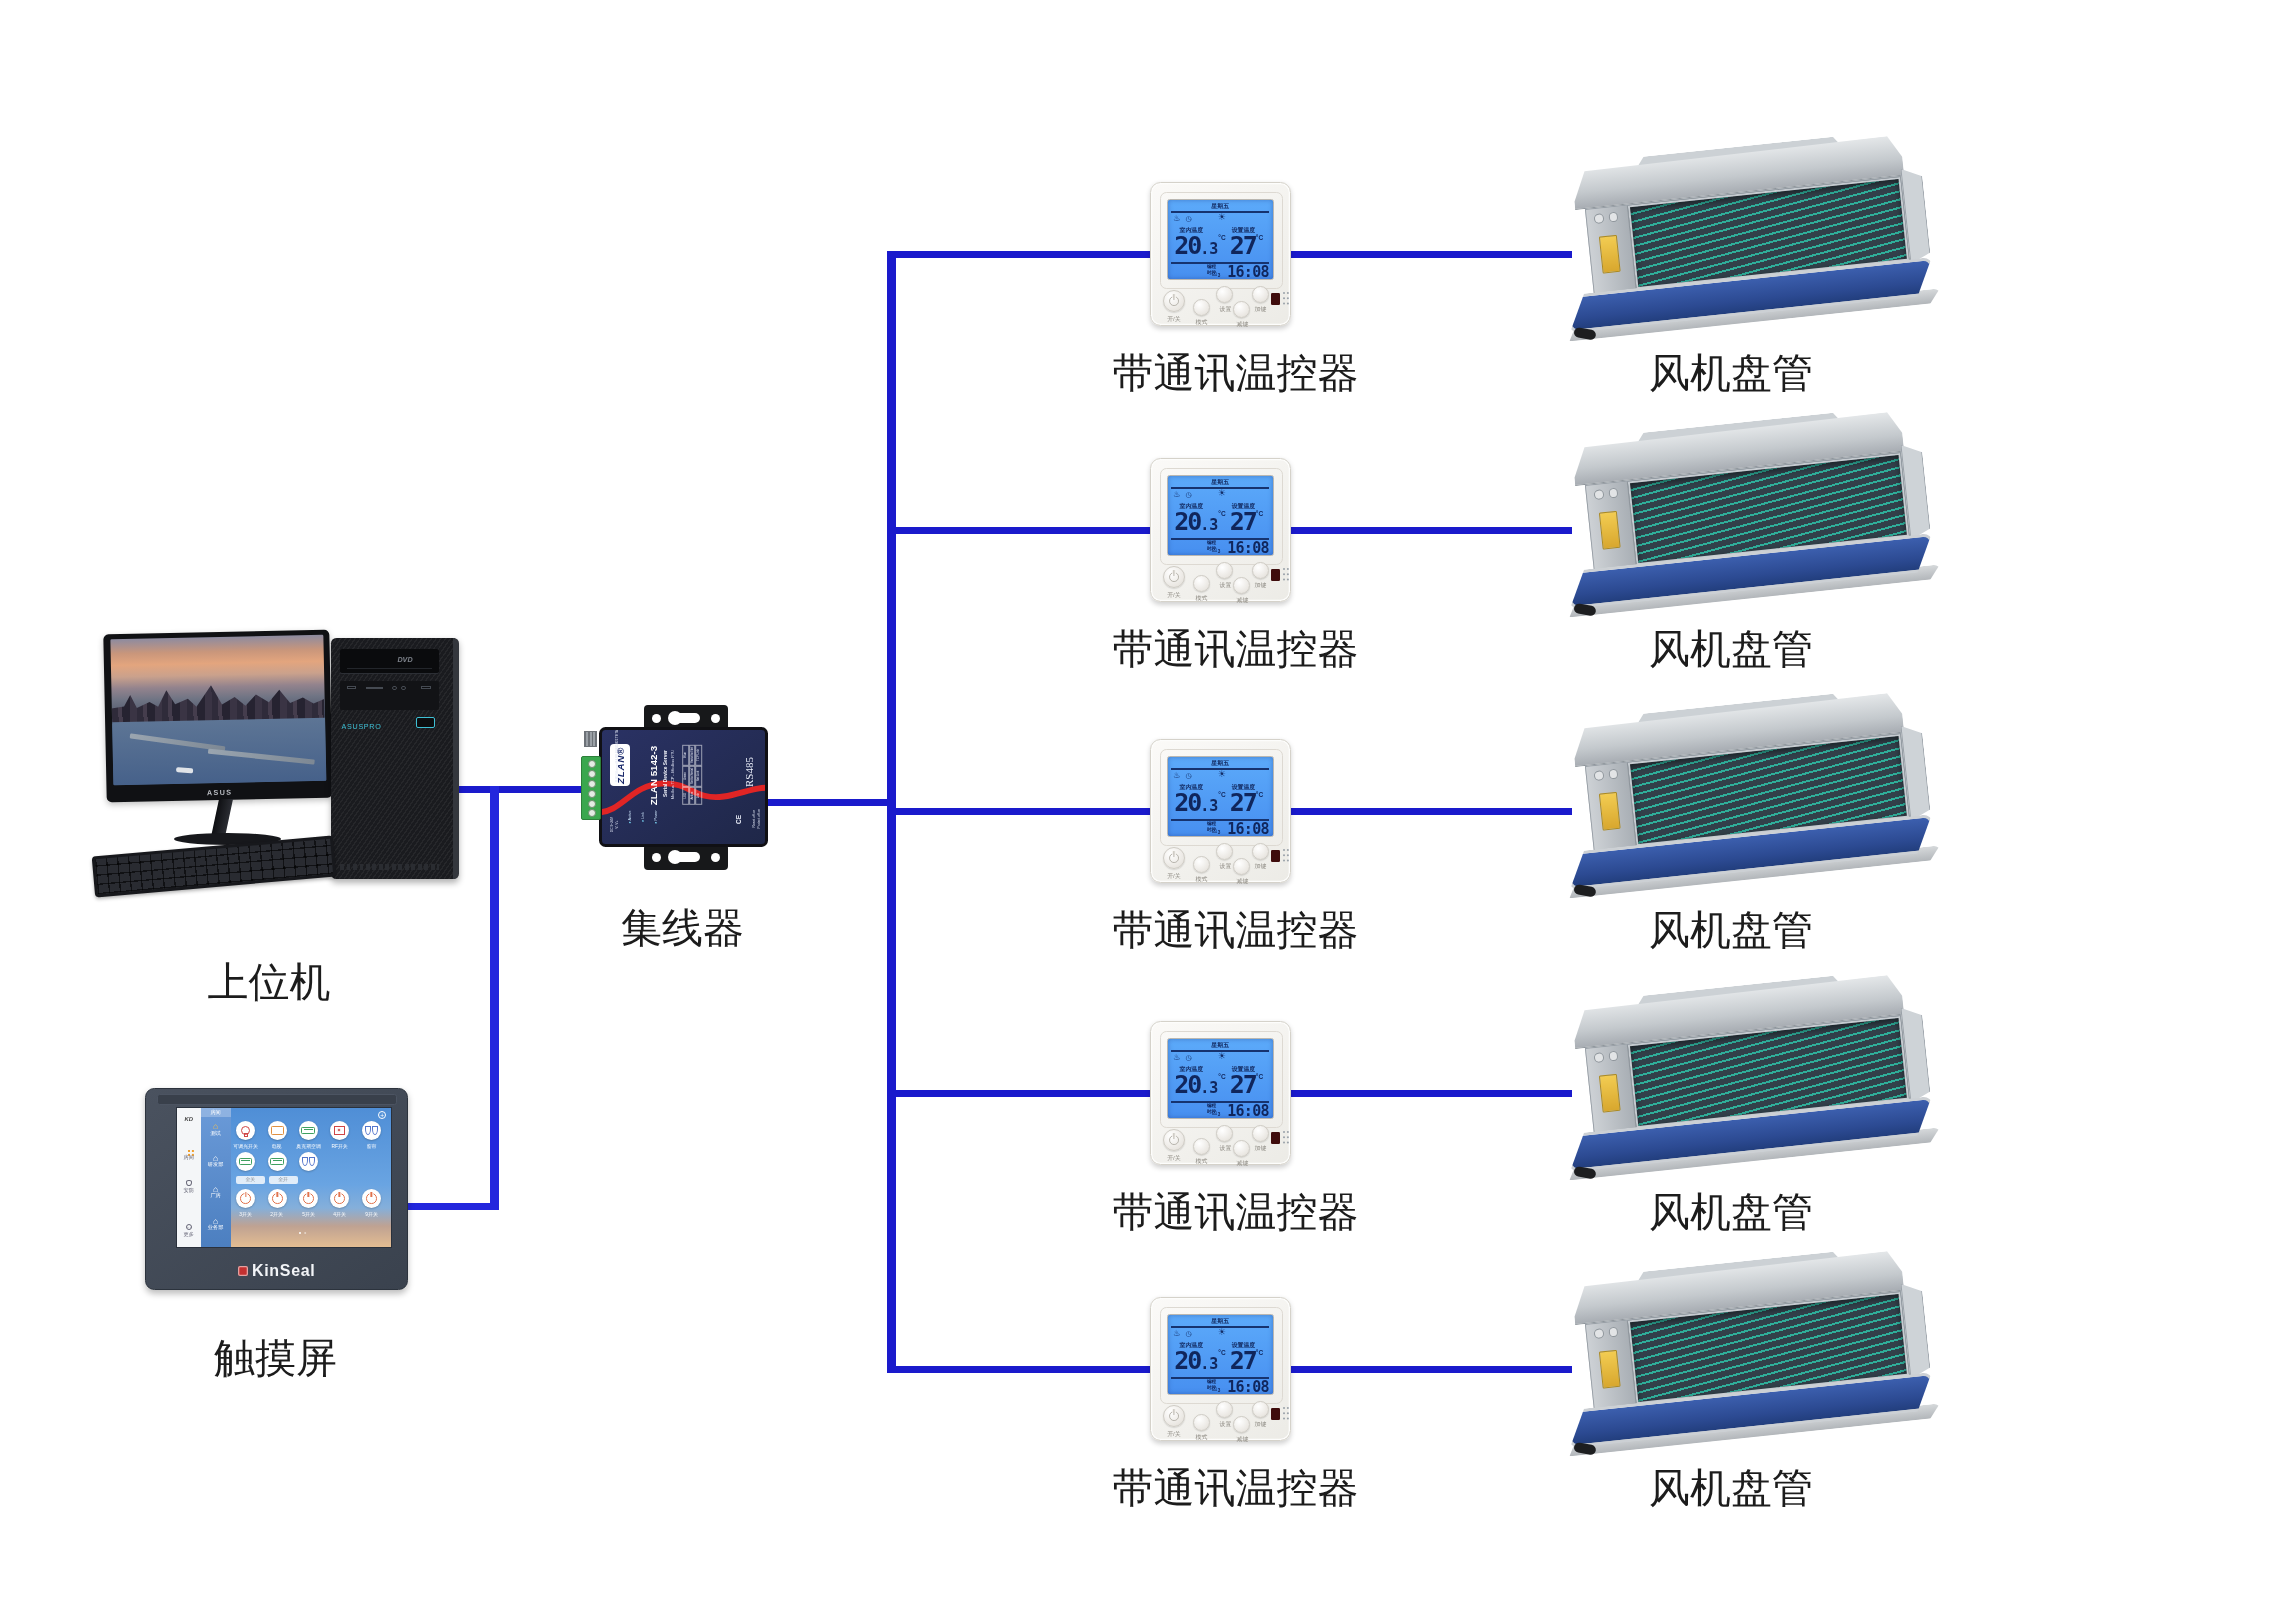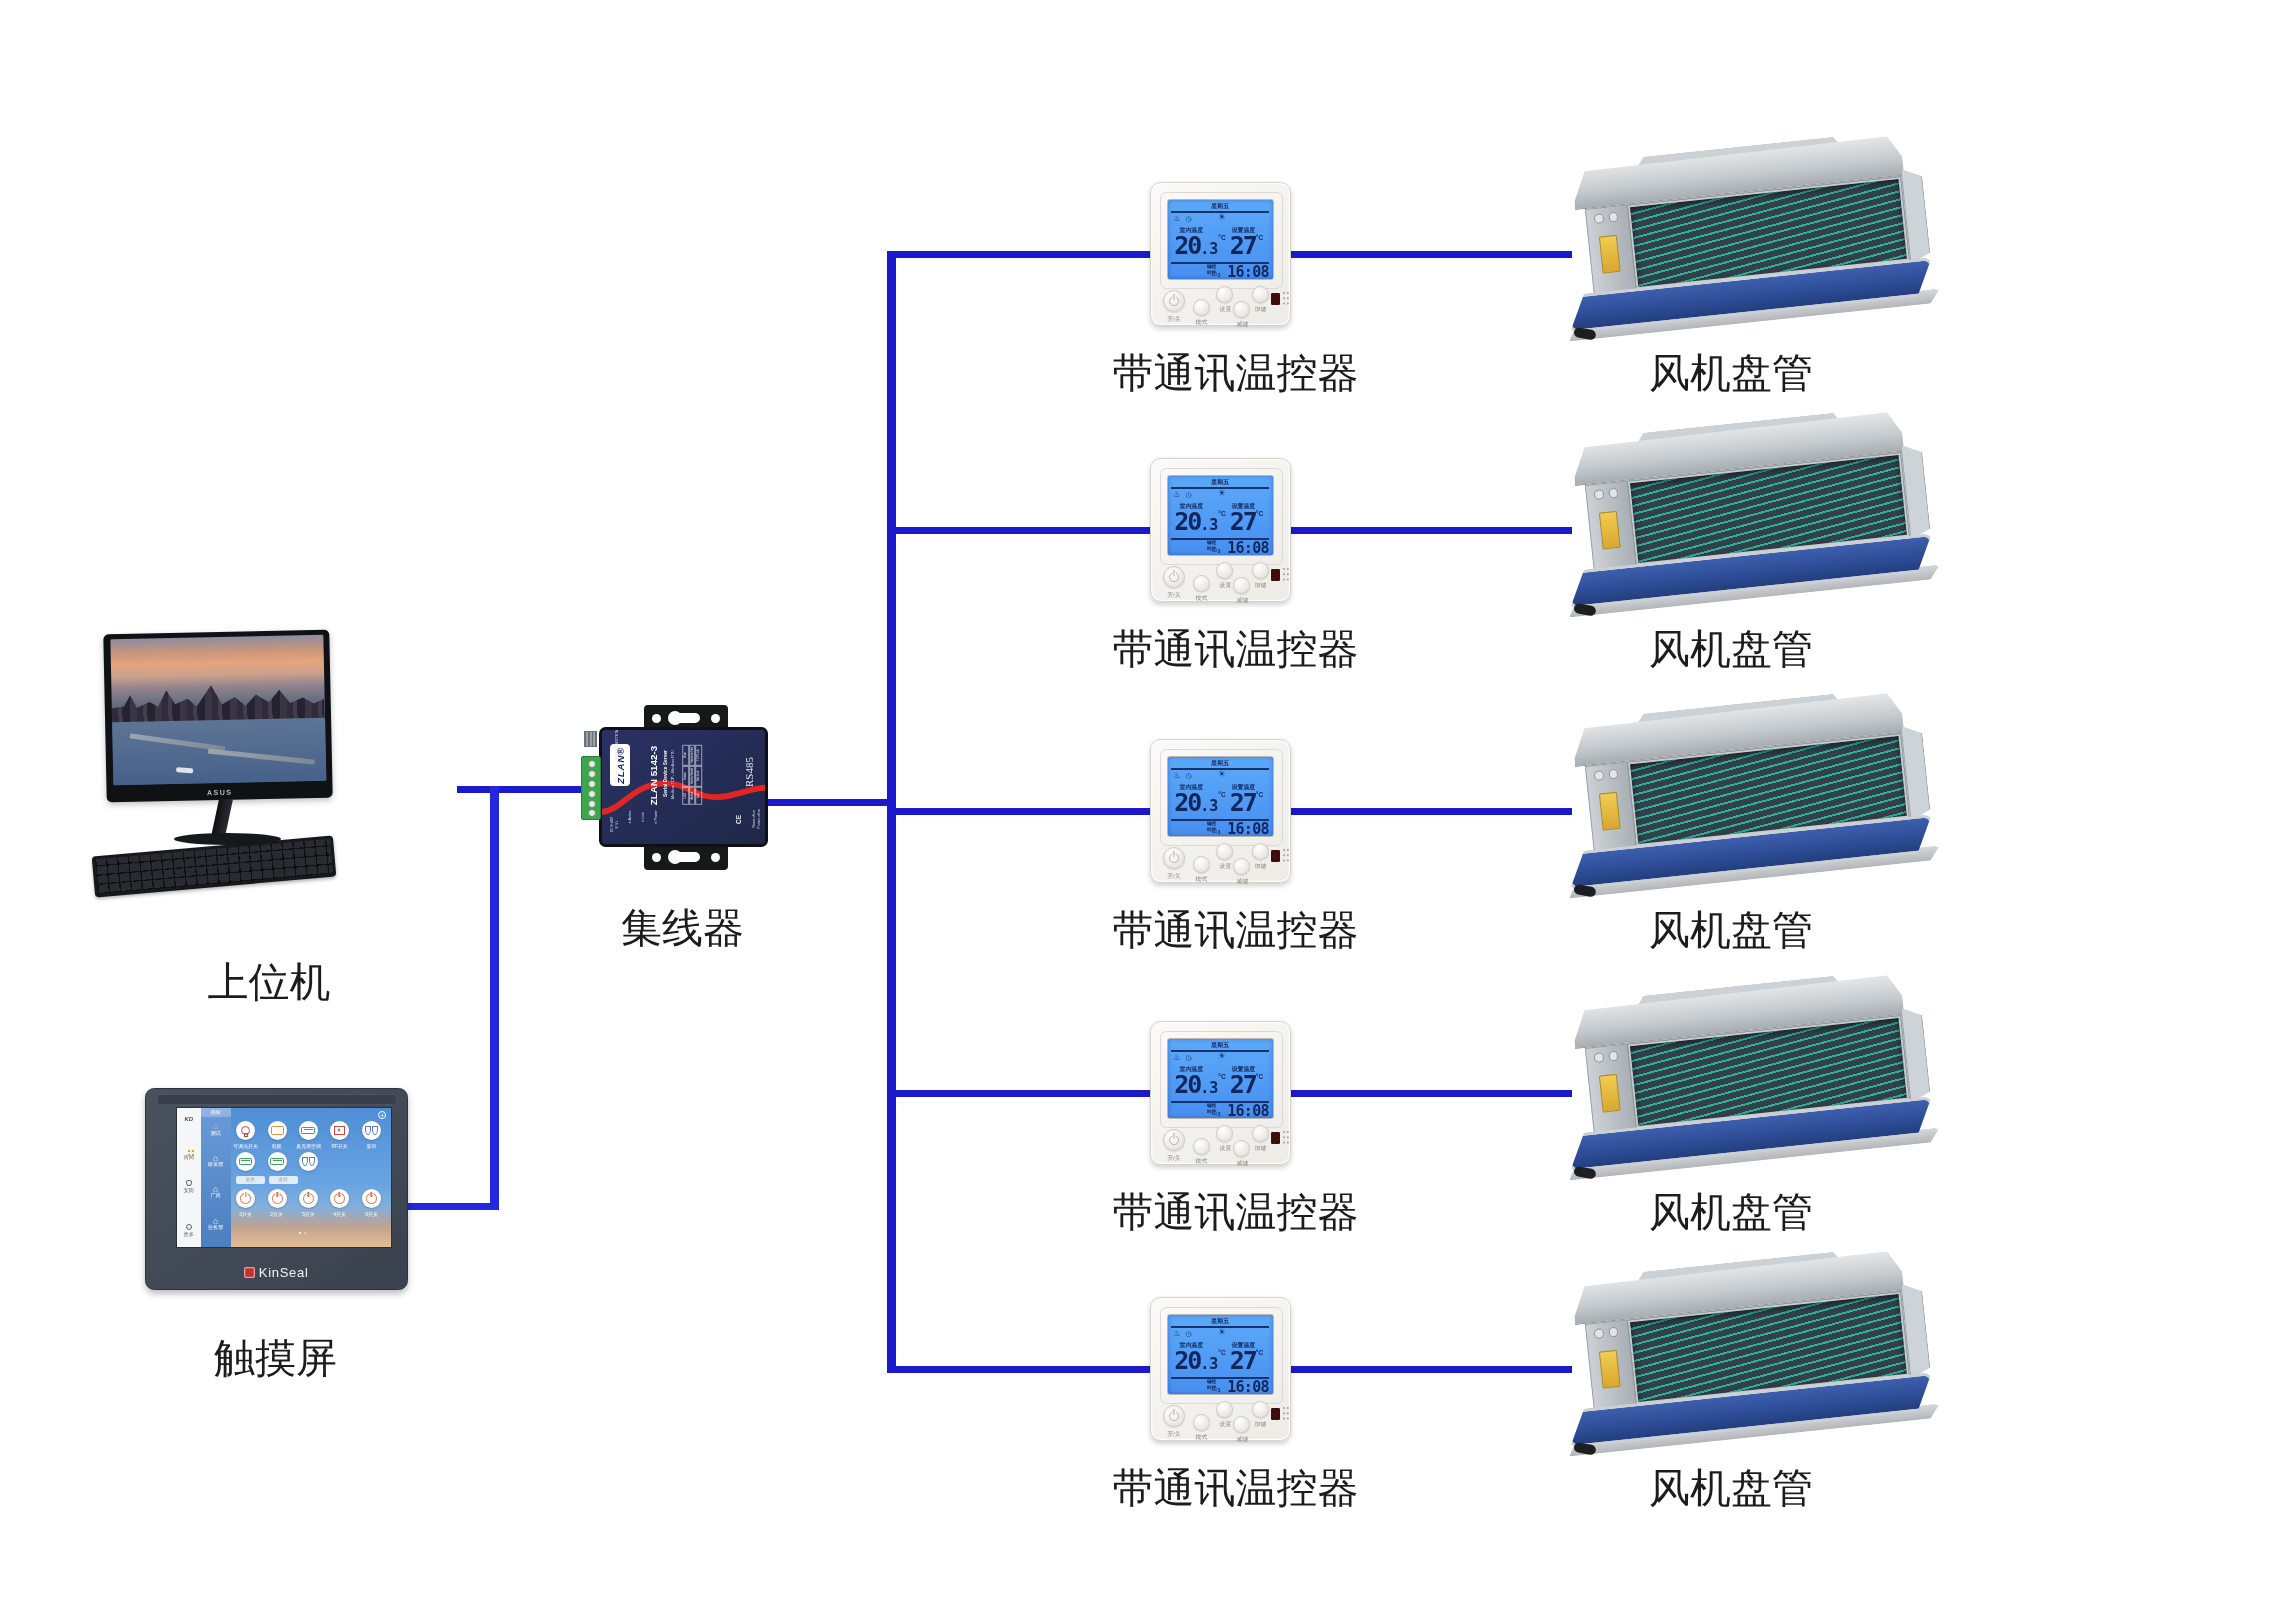--- a/index.html
+++ b/index.html
@@ -259,21 +259,21 @@
   .ic-curt{display:flex;gap:0.7px;}
   .ic-curt i{display:block;width:3.9px;height:7.2px;border:1px solid #5577cc;border-top-width:1.3px;
              border-radius:0 0 70% 70%/0 0 90% 90%;}
   .ic-pwr{width:8.5px;height:8.5px;border:1.3px solid #e1734d;border-radius:50%;position:relative;}
   .ic-pwr::before{content:"";position:absolute;left:50%;top:-2.6px;transform:translateX(-50%);width:3.3px;height:3.3px;background:#fff;}
   .ic-pwr::after{content:"";position:absolute;left:50%;top:-2.6px;transform:translateX(-50%);width:1.3px;height:5.2px;background:#e1734d;}
   .tp-brand{position:absolute;left:0;bottom:9.2px;width:100%;display:flex;align-items:center;
             justify-content:center;gap:3.9px;}
   .seal{width:10.5px;height:10.5px;background:#c23030;border-radius:2px;
         box-shadow:inset 0 0 0 1.3px rgba(255,255,255,.55);}
-  .tp-brand-txt{font-size:13px;font-weight:normal;color:#f2f4f7;letter-spacing:0.7px;}
+  .tp-brand-txt{font-size:16px;font-weight:bold;color:#f2f4f7;letter-spacing:0.7px;}
   .tp-lbl{left:26px;top:243px;width:209px;}
 
   .hub-lbl,.pc-lbl,.tp-lbl{position:absolute;font-family:"Liberation Serif",serif;font-size:41px;
        color:#1c1c1c;text-align:center;white-space:nowrap;}
 </style>
 </head>
 <body>
 
 <div class="stage" data-interactable="false">
 
@@ -296,20 +296,36 @@
         <div class="water" data-interactable="false">
           <div class="pier p1"></div>
             <div class="pier p2"></div>
             <div class="boat"></div>
         </div>
       </div>
       <div class="mbrand" data-interactable="false">ASUS</div>
     </div>
     <div class="mneck" data-interactable="false"></div>
     <div class="mbase" data-interactable="false"></div>
+    <div class="tower" data-interactable="false">
+      <div class="drive" data-interactable="false">
+        <div class="drive-txt" data-interactable="false">DVD</div>
+        <div class="tray"></div>
+      </div>
+      <div class="ports" data-interactable="false">
+        <div class="usb u1" data-interactable="false"></div>
+        <div class="sd" data-interactable="false"></div>
+        <div class="jack j1" data-interactable="false"></div>
+        <div class="jack j2" data-interactable="false"></div>
+        <div class="usb u2" data-interactable="false"></div>
+      </div>
+      <div class="tbrand" data-interactable="false">ASUSPRO</div>
+      <div class="pwrbtn" data-interactable="false"></div>
+      <div class="tvents" data-interactable="false"></div>
+    </div>
     <div class="keyboard" data-interactable="false">
         <div class="keys"></div>
       </div>
     <div class="pc-lbl" data-interactable="false">上位机</div>
   </div>
 
   <div class="hub-group" data-interactable="false">
     <div class="hub-bracket hb-top" data-interactable="false">
       <div class="hb-hole hh-l"></div>
         <div class="kh"></div>

